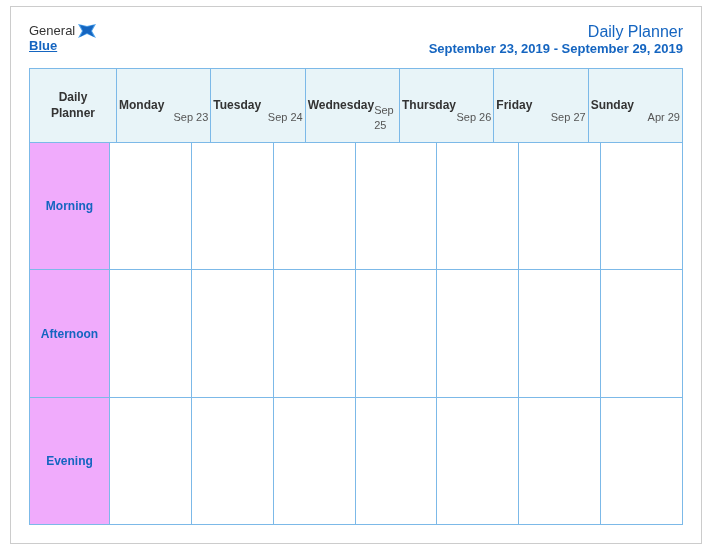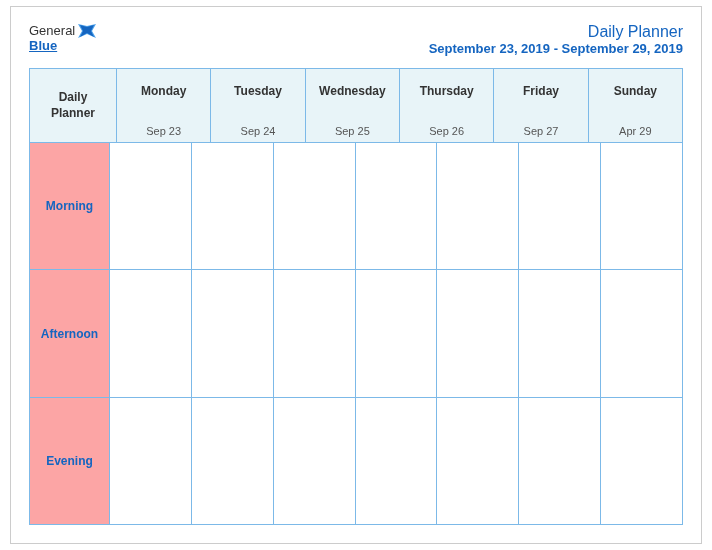--- a/index.html
+++ b/index.html
@@ -81,31 +81,30 @@
     .table-row:last-child {
       border-bottom: none;
     }
     .header-row {
       flex: 0 0 auto;
     }
     .cell {
       flex: 1;
       border-right: 1.5px solid #7cb9e8;
       display: flex;
-      flex-direction: column;
-      align-items: center;
-      justify-content: flex-end;
+      align-items: center;
+      justify-content: space-between;
       padding: 4px 2px;
     }
     .cell:last-child {
       border-right: none;
     }
     .cell-label {
       flex: 0 0 80px;
-      background: #fca5a5;
+      background: #f0abfc;
       border-right: 1.5px solid #7cb9e8;
       display: flex;
       align-items: center;
       justify-content: center;
       font-size: 12px;
       color: #1565c0;
       font-weight: bold;
       text-align: center;
       padding: 4px;
     }

